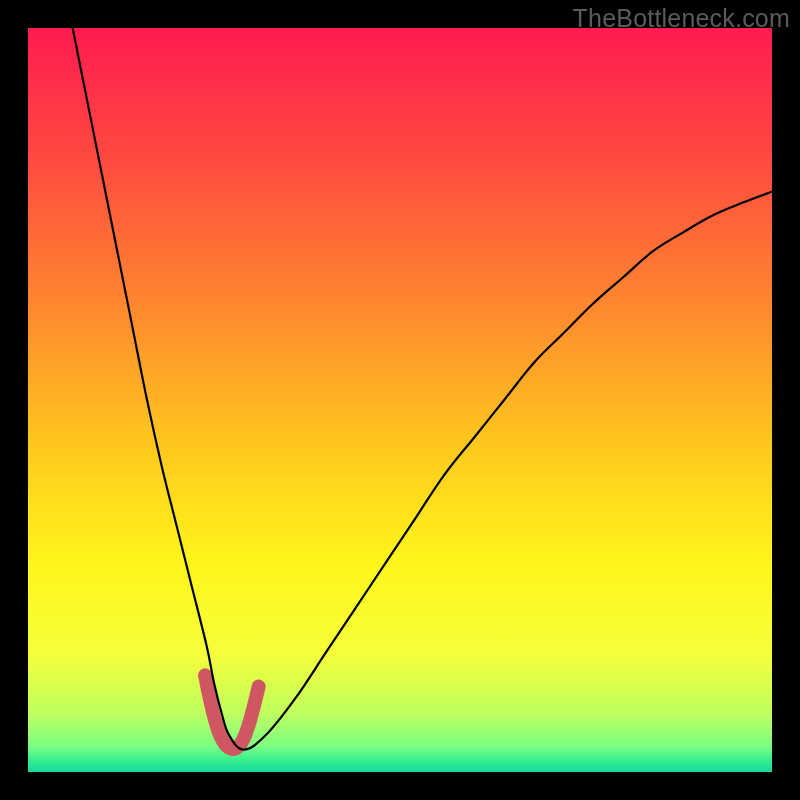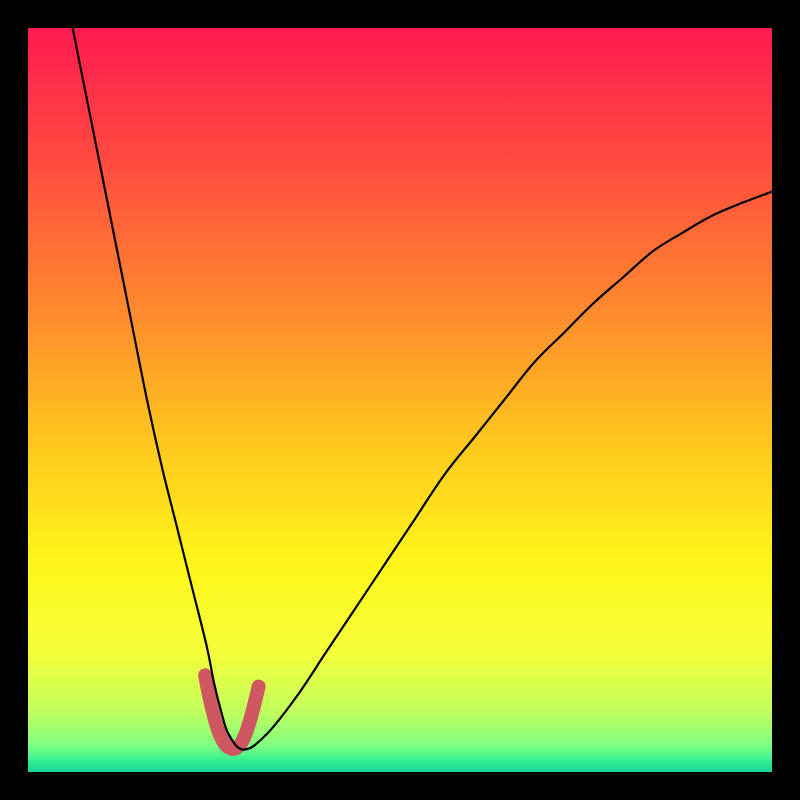--- a/index.html
+++ b/index.html
@@ -36,20 +36,21 @@
     font-size: 25px;
     font-weight: 500;
     letter-spacing: 0.2px;
     user-select: none;
   }
 </style>
 </head>
 <body>
 
 <div class="outer">
+  <div class="watermark">TheBottleneck.com</div>
   <div class="plot-area">
     <svg id="chart-svg" width="744" height="744" viewBox="0 0 744 744">
         <defs>
           <linearGradient id="bg-grad" x1="0" y1="0" x2="0" y2="1">
             <stop offset="0%" stop-color="#ff1b50"></stop>
             <stop offset="18%" stop-color="#ff4b3f"></stop>
             <stop offset="38%" stop-color="#ff8a2e"></stop>
             <stop offset="56.00000000000001%" stop-color="#ffc81e"></stop>
             <stop offset="72%" stop-color="#fff61a"></stop>
             <stop offset="84%" stop-color="#f5ff3a"></stop>

